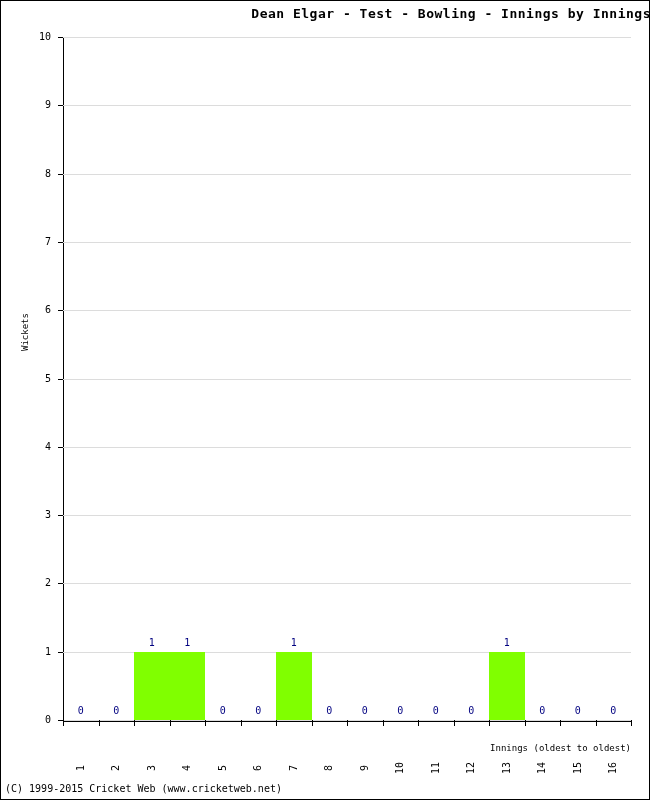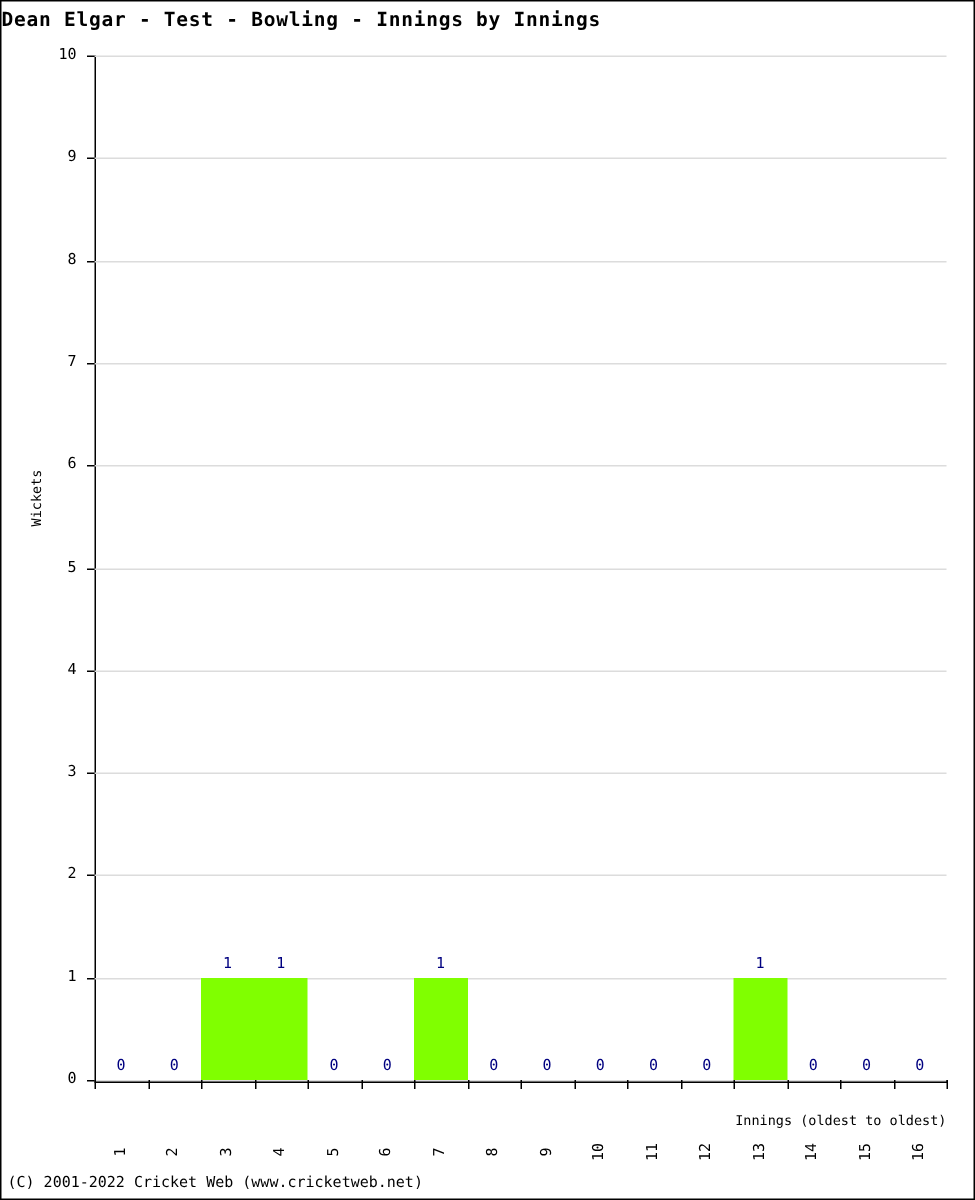--- a/index.html
+++ b/index.html
@@ -19,21 +19,21 @@
     box-sizing: border-box;
     overflow: hidden;
   }
 
   
   #chart-title {
     position: absolute;
     left: 0;
     top: 5px;
     width: 650px;
-    text-align: left;
+    text-align: right;
     font-size: 13px;
     font-weight: bold;
     color: #000000;
     letter-spacing: 0.5px;
     font-family: "DejaVu Sans Mono", monospace;
   }
 
   
   #plot-area {
     position: absolute;
@@ -295,15 +295,15 @@
         <div class="xtick-mark" style="left: 497px;"></div>
         <div class="xtick-label" style="left: 507.75px;">15</div>
         <div class="xtick-mark" style="left: 532.5px;"></div>
         <div class="xtick-label" style="left: 543.25px;">16</div>
         <div class="xtick-mark" style="left: 568px;"></div>
       </div>
   </div>
 
   <div id="x-axis-title">Innings (oldest to oldest)</div>
 
-  <div id="footer-copyright">(C) 2001-2022 Cricket Web (www.cricketweb.net)</div>
+  <div id="footer-copyright">(C) 1999-2015 Cricket Web (www.cricketweb.net)</div>
 
 </div>
 
 </body></html>

